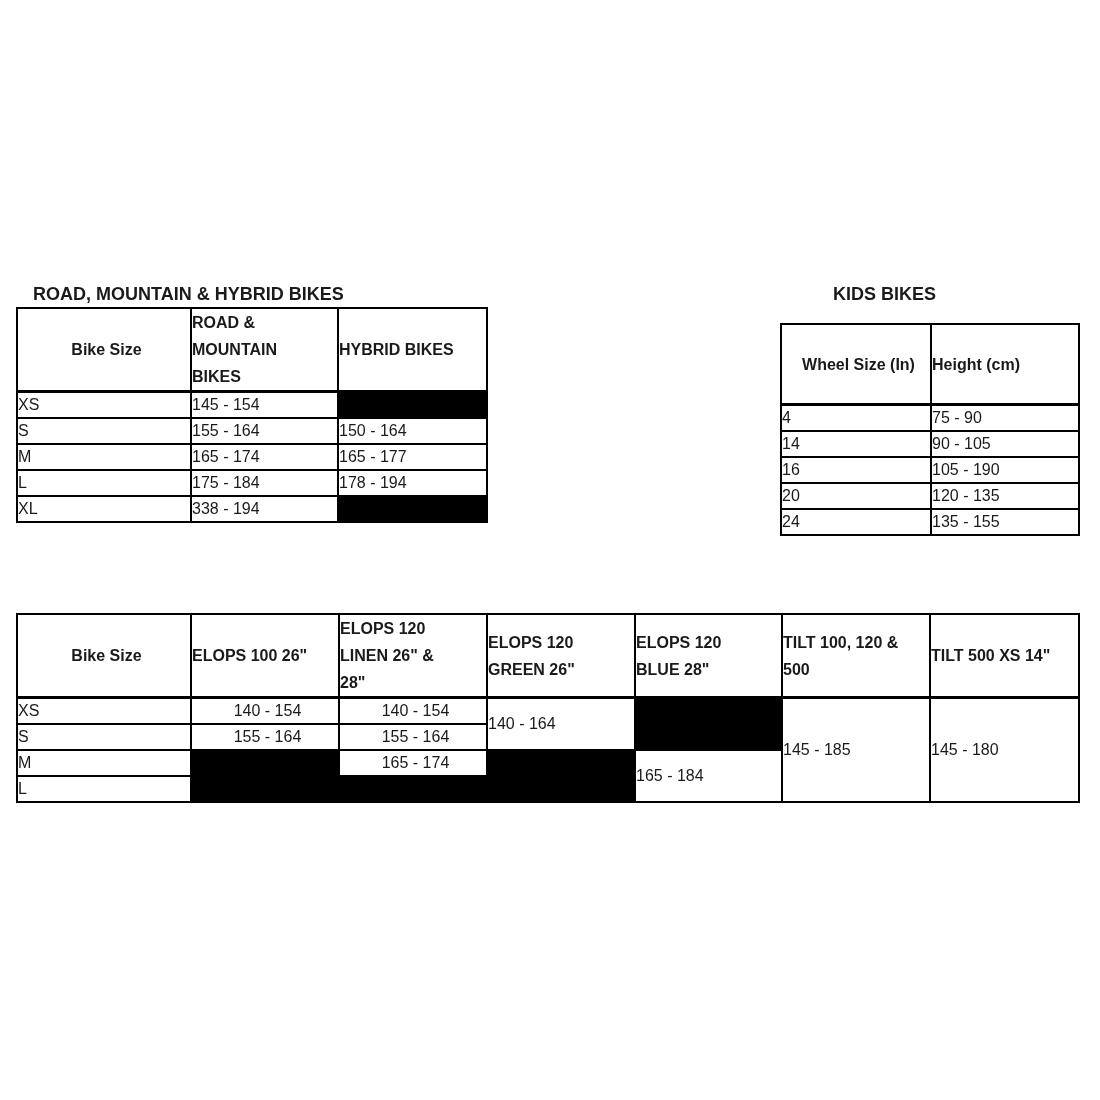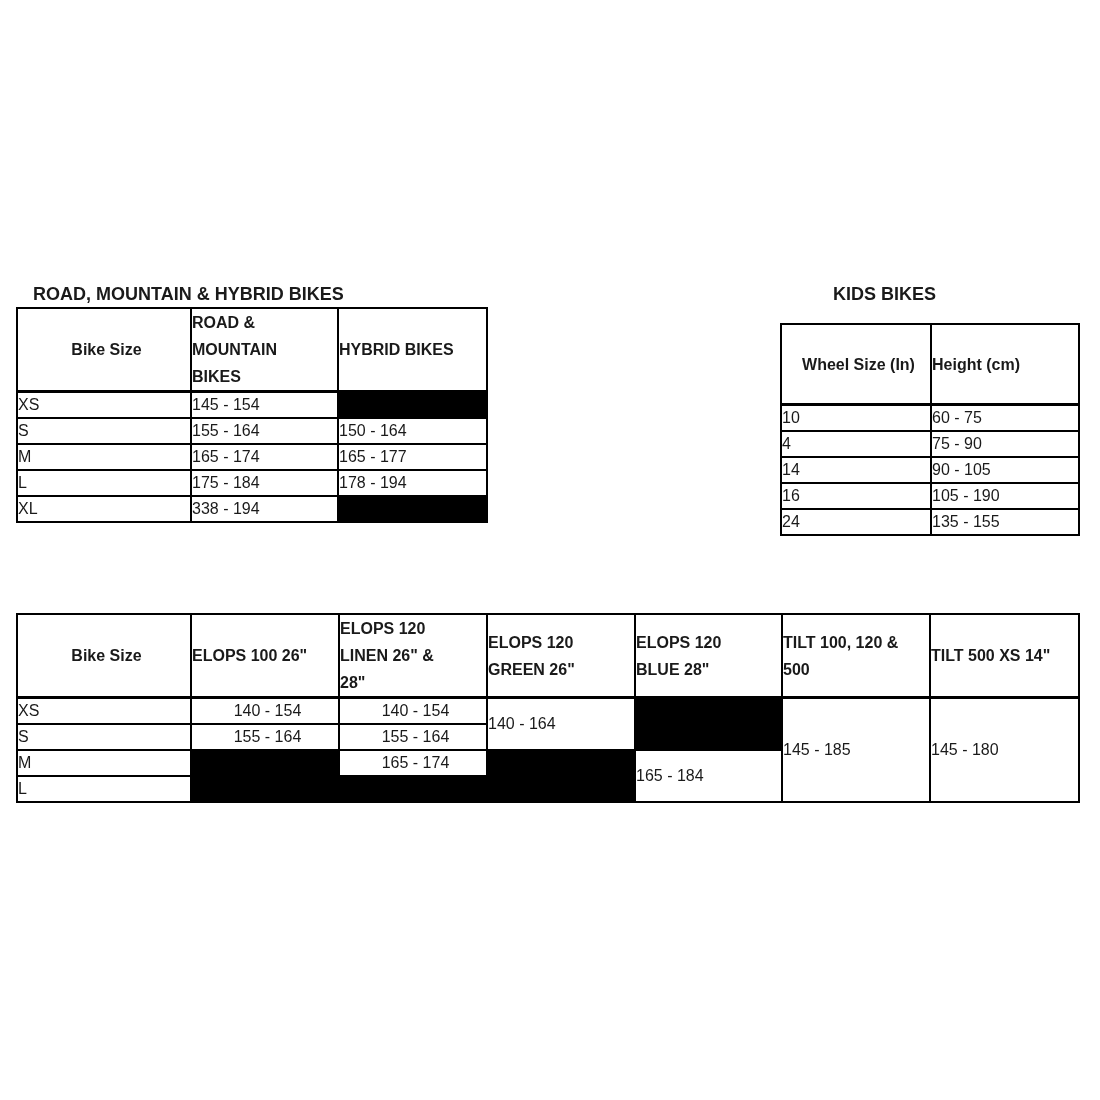--- a/index.html
+++ b/index.html
@@ -111,34 +111,34 @@
     <colgroup>
         <col style="width:150px">
         <col style="width:148px">
       </colgroup>
     <tbody>
         <tr class="hdr">
       <td class="al">Wheel Size (In)</td>
       <td>Height (cm)</td>
     </tr>
     <tr class="row">
-      <td>10</td>
-      <td>60 - 75</td>
-    </tr>
-    <tr class="row">
       <td>4</td>
       <td>75 - 90</td>
     </tr>
     <tr class="row">
       <td>14</td>
       <td>90 - 105</td>
     </tr>
     <tr class="row">
       <td>16</td>
       <td>105 - 190</td>
+    </tr>
+    <tr class="row">
+      <td>20</td>
+      <td>120 - 135</td>
     </tr>
     <tr class="row">
       <td>24</td>
       <td>135 - 155</td>
     </tr>
   </tbody>
     </table>
 
   <table class="tbl" id="city-table">
     <colgroup>

